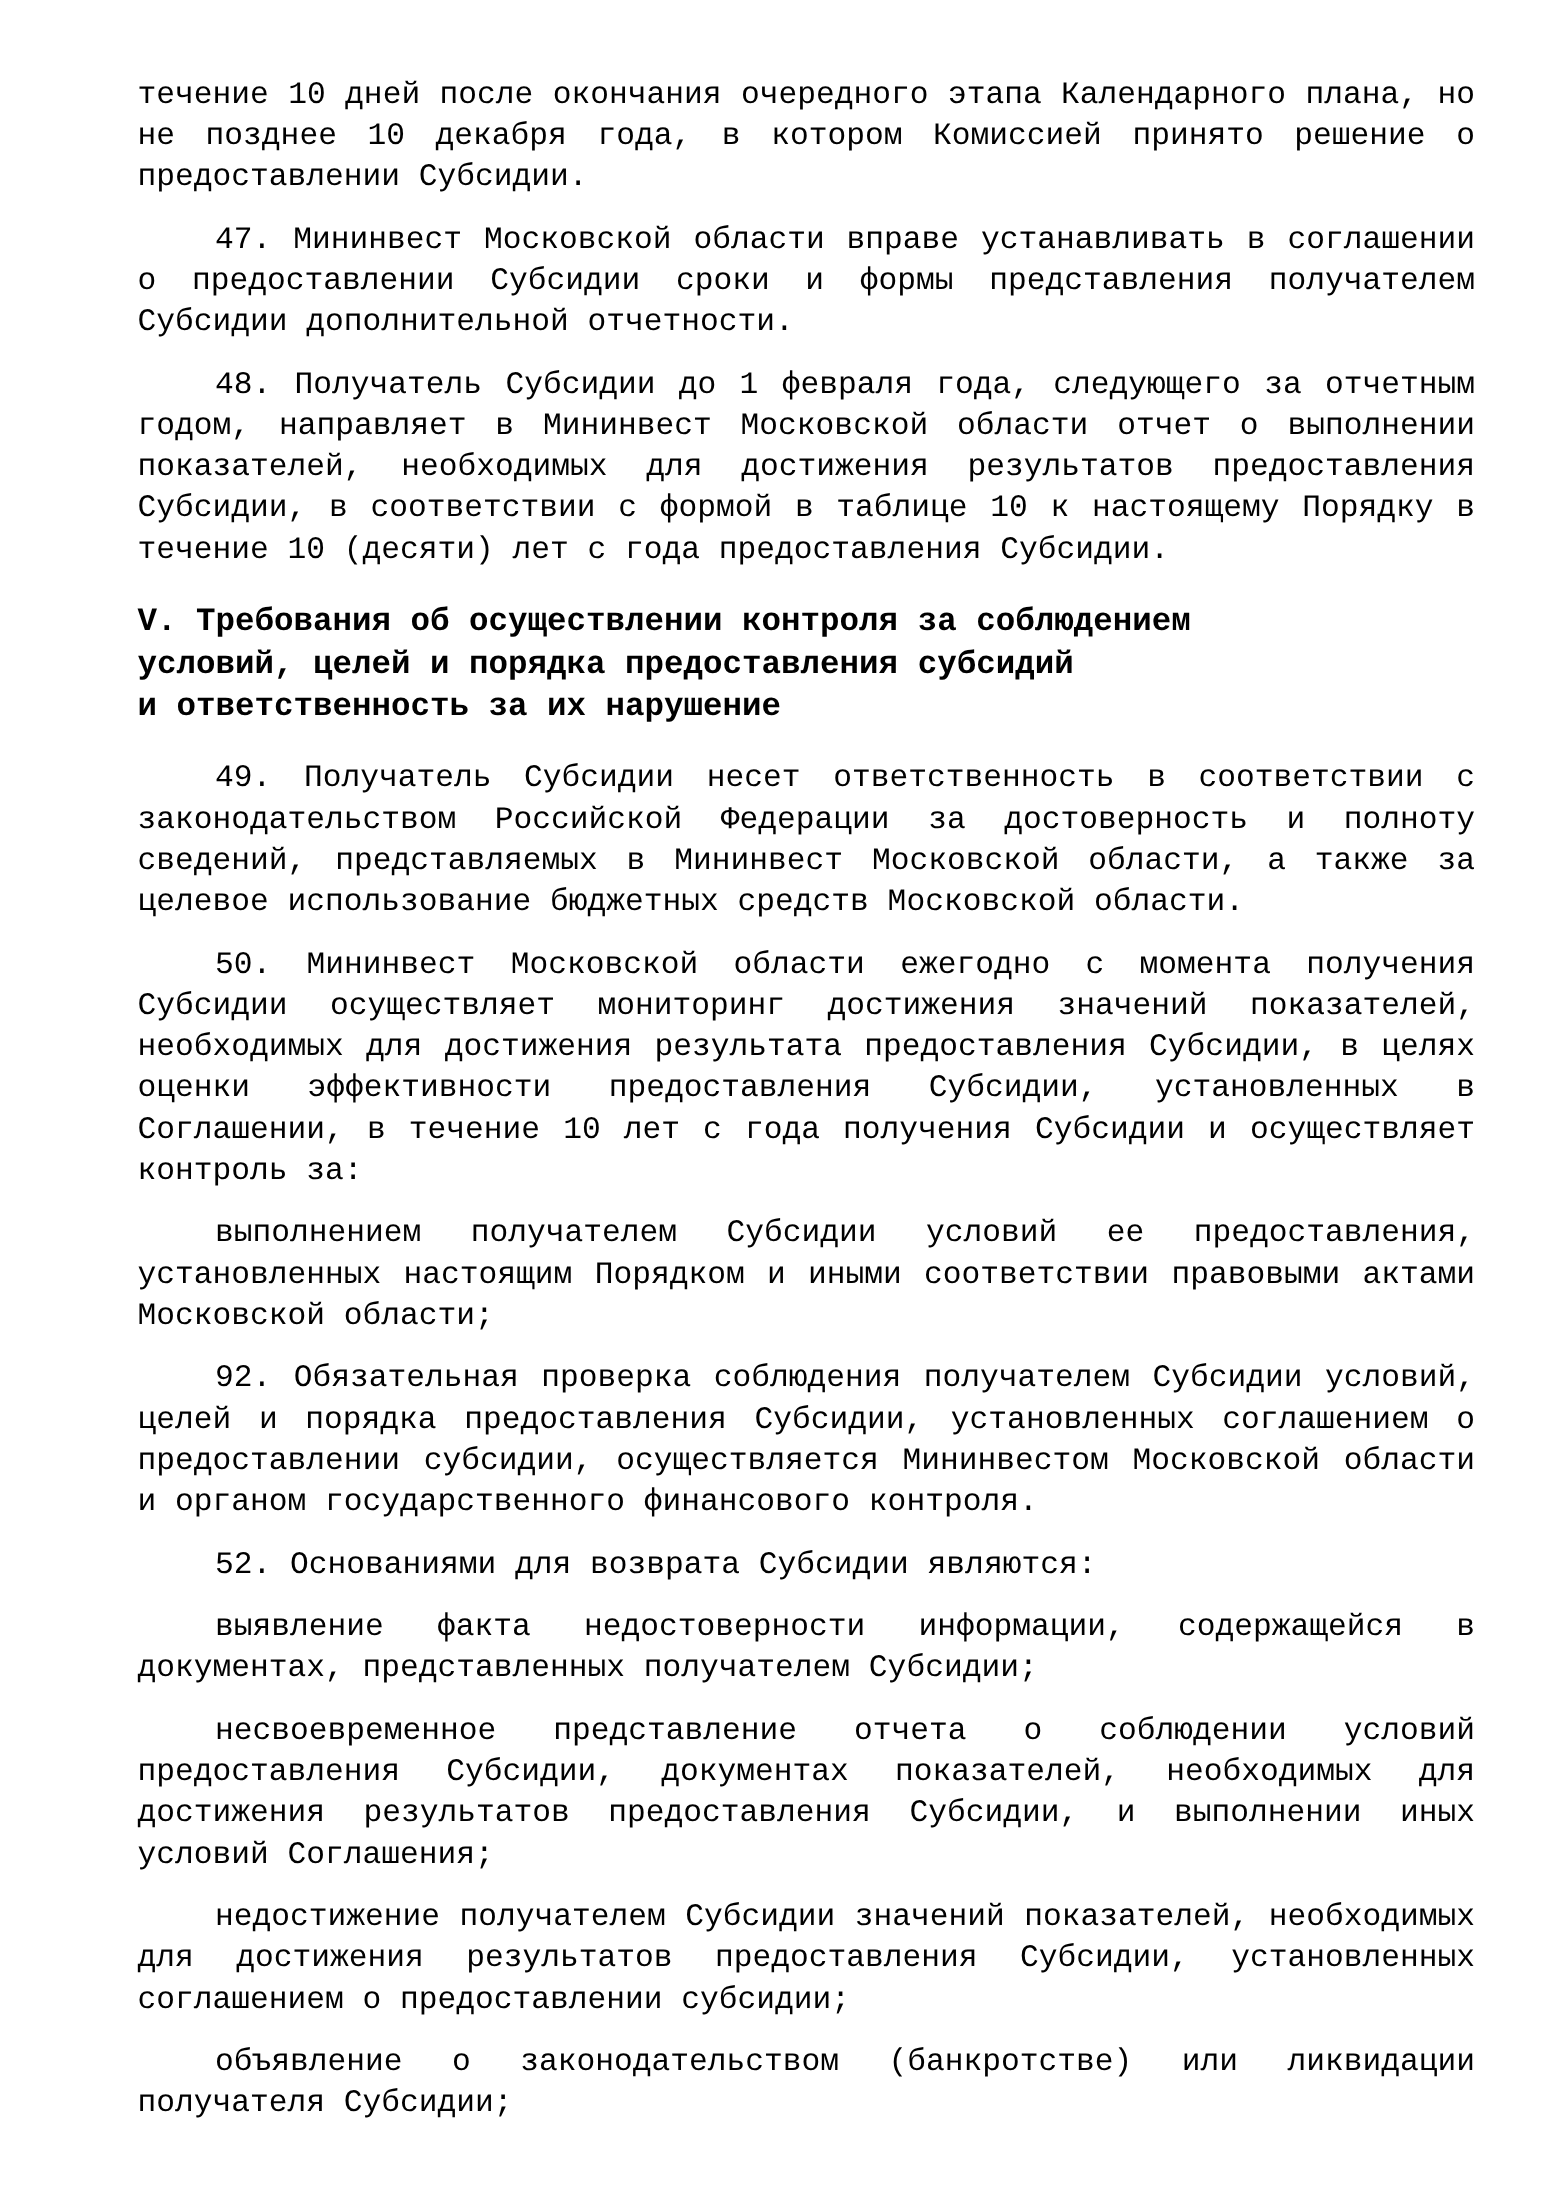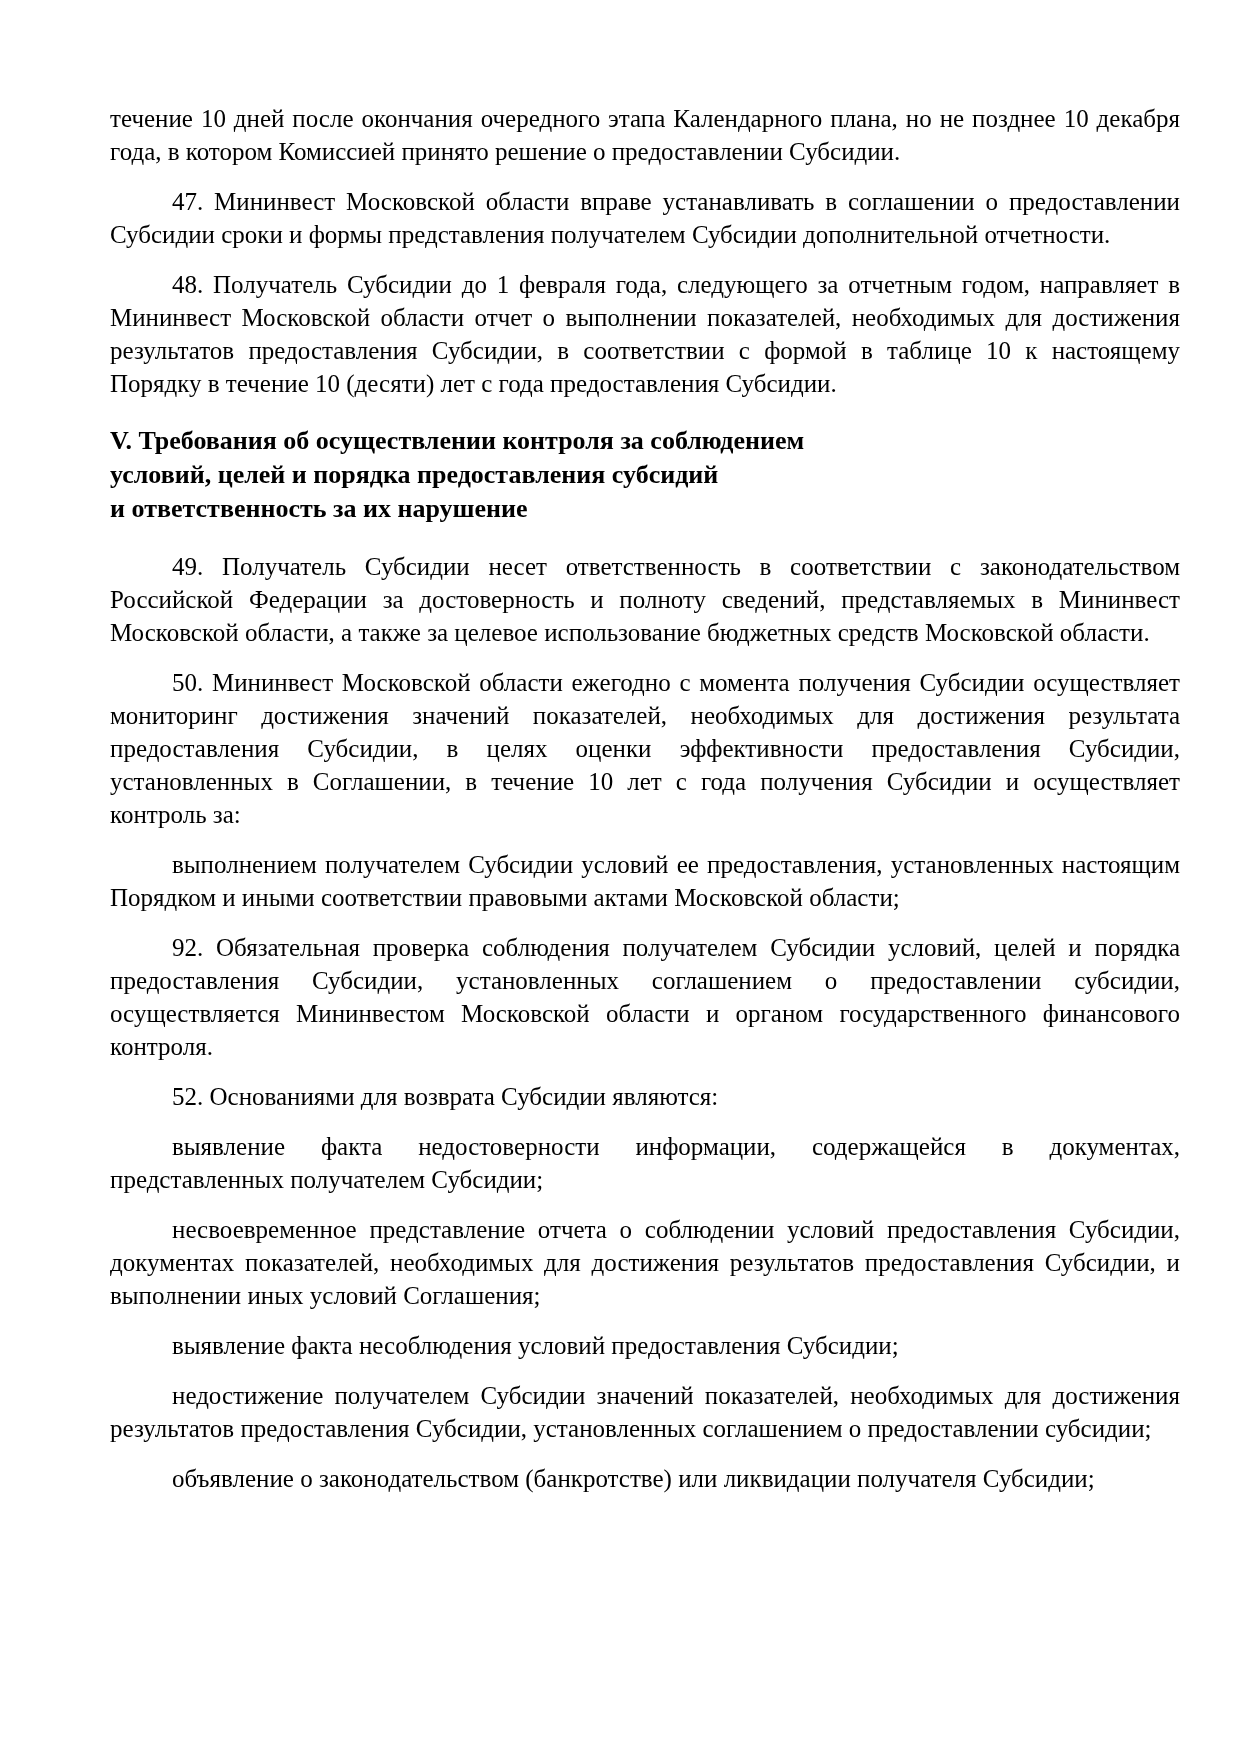--- a/index.html
+++ b/index.html
@@ -7,22 +7,22 @@
     padding: 0;
     background: #ffffff;
   }
   .page {
     position: relative;
     width: 1240px;
     height: 1754px;
     box-sizing: border-box;
     background: #ffffff;
     color: #000000;
-    padding: 102px 60px 0 110px;
-    font-family: Liberation Serif, serif;
+    padding: 59px 60px 0 110px;
+    font-family: Liberation Mono, monospace;
     font-size: 25px;
     line-height: 33px;
     overflow: hidden;
   }
   .para {
     margin: 0 0 17px 0;
     text-align: justify;
     text-indent: 62px;
   }
   .para.no-indent {
@@ -63,19 +63,18 @@
 
 
   <p class="para">92. Обязательная проверка соблюдения получателем Субсидии условий, целей и порядка предоставления Субсидии, установленных соглашением о предоставлении субсидии, осуществляется Мининвестом Московской области и органом государственного финансового контроля.</p>
 
   <p class="para">52. Основаниями для возврата Субсидии являются:</p>
 
   <p class="para">выявление факта недостоверности информации, содержащейся в документах, представленных получателем Субсидии;</p>
 
   <p class="para">несвоевременное представление отчета о соблюдении условий предоставления Субсидии, документах показателей, необходимых для достижения результатов предоставления Субсидии, и выполнении иных условий Соглашения;</p>
 
-  <p class="para">выявление факта несоблюдения условий предоставления Субсидии;</p>
 
   <p class="para">недостижение получателем Субсидии значений показателей, необходимых для достижения результатов предоставления Субсидии, установленных соглашением о предоставлении субсидии;</p>
 
   <p class="para">объявление о законодательством (банкротстве) или ликвидации получателя Субсидии;</p>
 
 </div>
 
 </body></html>

